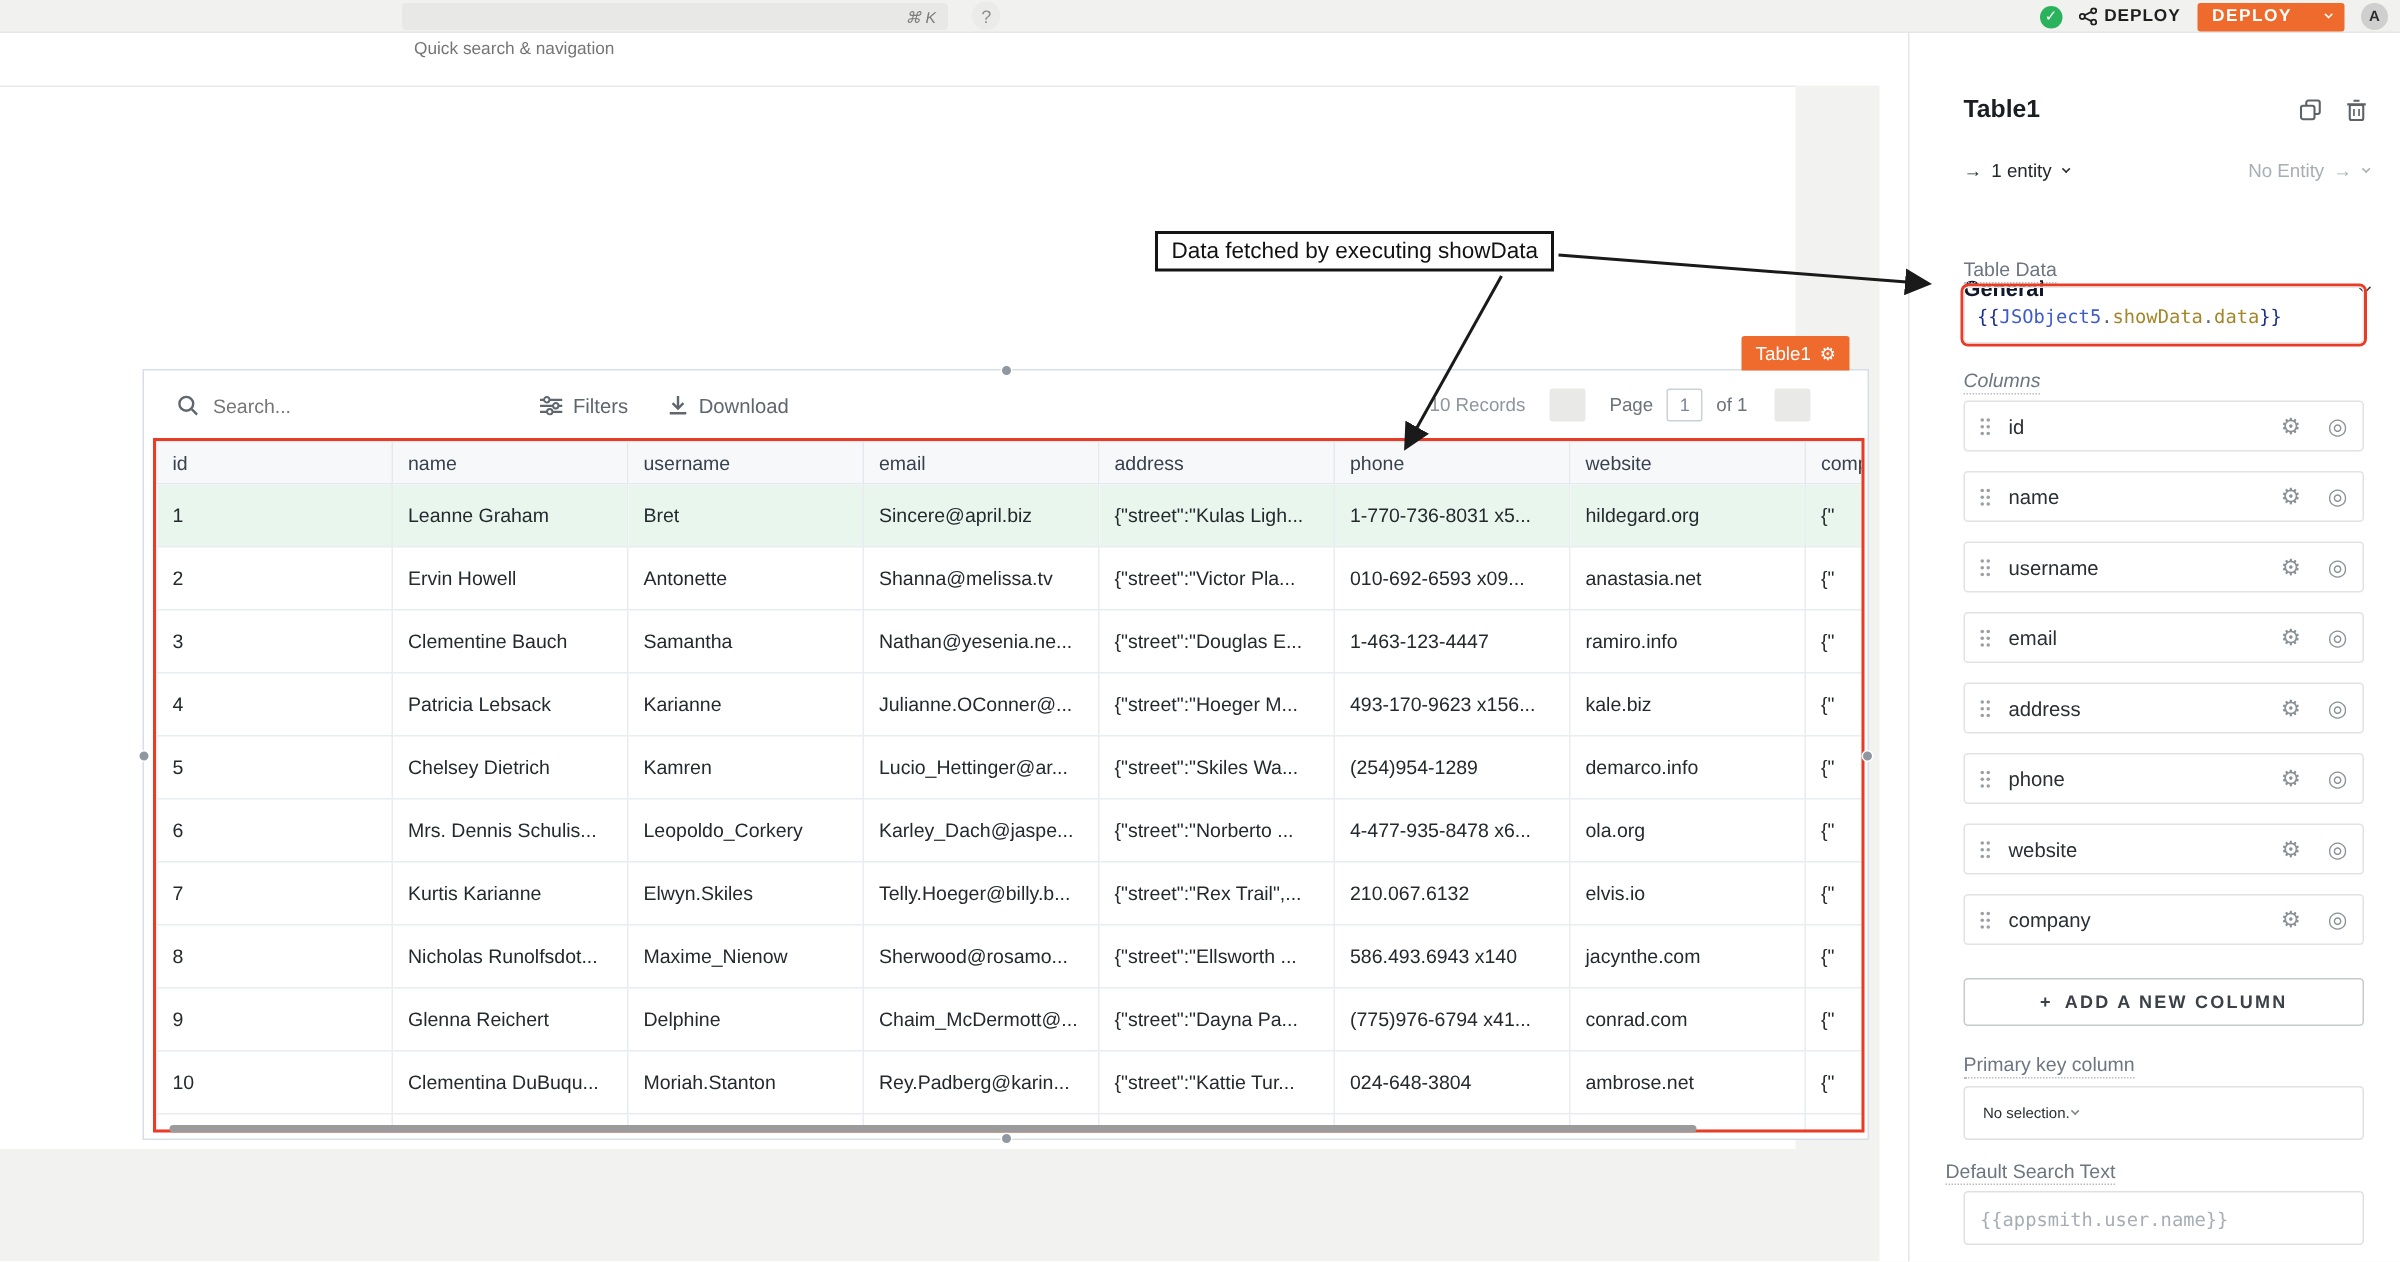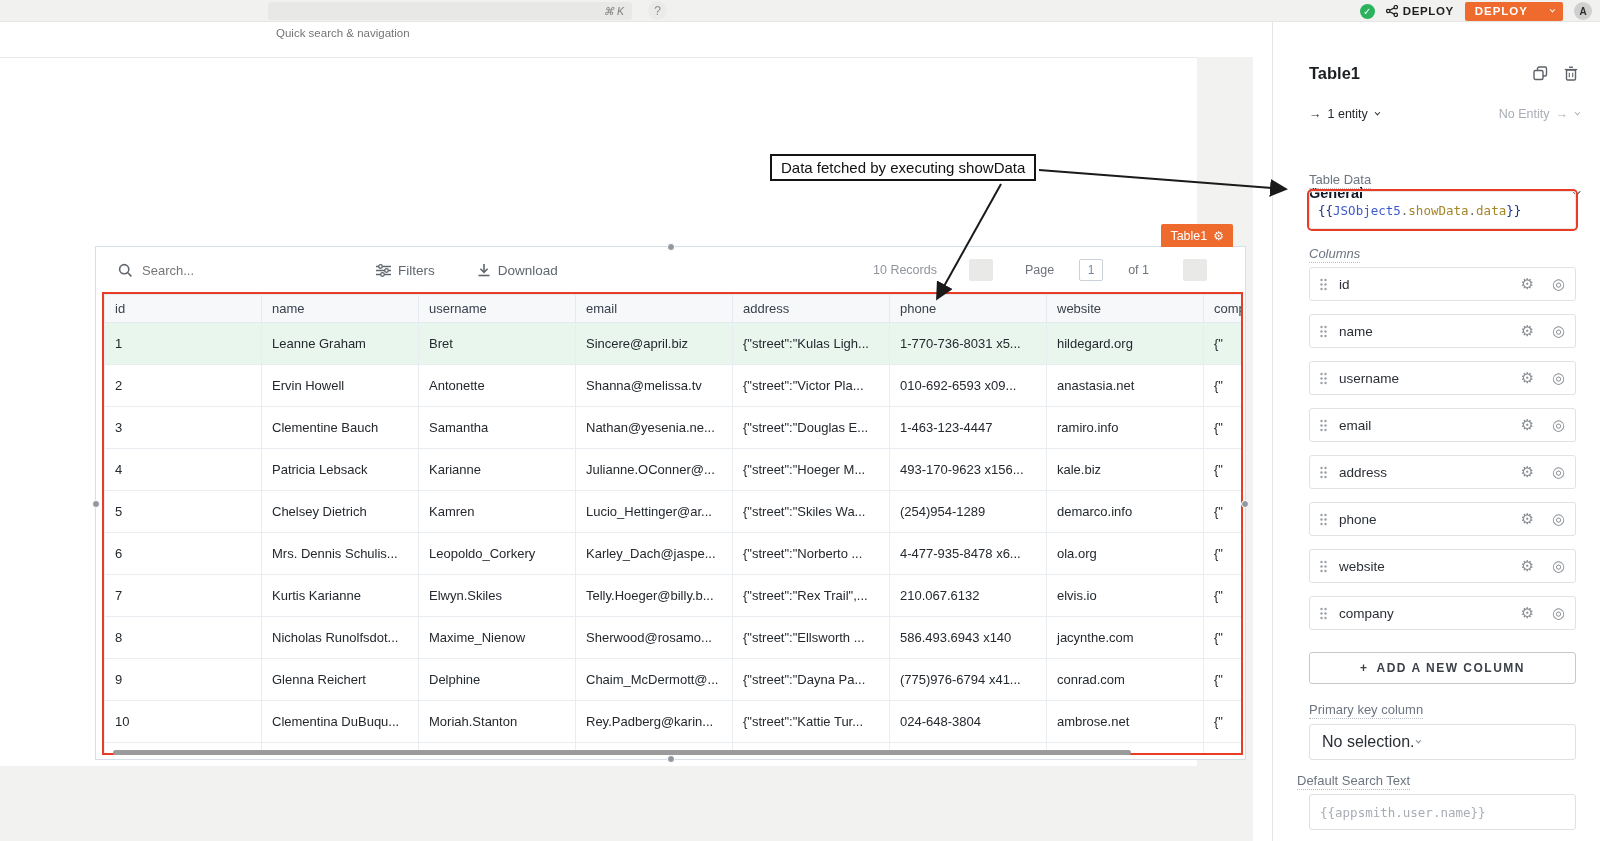--- a/index.html
+++ b/index.html
@@ -42,21 +42,21 @@
   
   .widget { position:absolute; left:95px; top:246px; width:1151px; height:514px; background:#fff;
             border:1px solid #d8dee6; z-index:5; }
   .handle { position:absolute; width:8px; height:8px; border-radius:50%; background:#8f97a1;
             border:1px solid #fff; z-index:8; }
   .widget-badge { position:absolute; top:-23px; right:12px; height:23px; background:#ee6a2d; color:#fff;
                   border-radius:2px 2px 0 0; display:flex; align-items:center; gap:6px; padding:0 9px;
                   font-size:12.5px; }
   .widget-badge .gear-glyph { font-size:12px; }
   .wtoolbar { position:absolute; left:0; top:0; width:100%; height:46px; display:flex; align-items:center;
-              padding:0 38px 0 22px;gap:16px; }
+              padding:0 38px 0 22px; }
   .wtoolbar .search-wrap { display:flex; align-items:center; gap:9px; width:200px; }
   .wtoolbar input.tsearch { border:none; outline:none; font-size:13px; color:#444; width:150px;
                             font-family:"Liberation Sans", sans-serif; }
   .tool-link { display:flex; align-items:center; gap:7px; font-size:13.5px; color:#5f666d; }
   .records { font-size:12.5px; color:#8f959d; }
   .pg-box { width:24px; height:22px; background:#e9e9e8; border-radius:2px; }
   .pg-label { font-size:12.5px; color:#6d737a; }
   .pg-input { width:24px; height:22px; border:1px solid #cbd1d8; border-radius:2px; text-align:center;
               font-size:12px; color:#7a8699; outline:none; font-family:"Liberation Sans", sans-serif; }
 
@@ -104,21 +104,21 @@
               align-items:center; padding:0 10px; }
   .col-item .dots { margin-right:12px; display:flex; }
   .col-item .cname { flex:1; font-size:13.5px; color:#2a2f35; }
   .col-item .ico { font-size:15px; color:#8a9096; margin-left:18px; }
   .add-col-btn { position:absolute; left:36px; top:630px; width:267px; height:32px; border:1px solid #c6c9cd;
                  border-radius:3px; background:#fff; display:flex; align-items:center; justify-content:center;
                  gap:8px; font-size:12px; font-weight:700; letter-spacing:1.5px; color:#3c4148; }
   .lbl-pk { position:absolute; left:36px; top:680px; }
   .select-box { position:absolute; left:36px; top:702px; width:267px; height:36px; border:1px solid #e0e0e0;
                 border-radius:3px; display:flex; align-items:center; 
-                padding:0 12px; font-size:16px; color:#2a2f35; }
+                padding:0 12px; font-size:10px; color:#2a2f35; }
   .select-box .chv { color:#7b828a; }
   .lbl-dst { position:absolute; left:24px; top:751px; }
   .mono-input { position:absolute; left:36px; top:772px; width:267px; height:36px; border:1px solid #e0e0e0;
                 border-radius:3px; display:flex; align-items:center; padding:0 10px;
                 font-family:"DejaVu Sans Mono", monospace; font-size:12.5px; color:#a7adb5; }
 </style>
 </head>
 <body>
 
 <div id="app">

